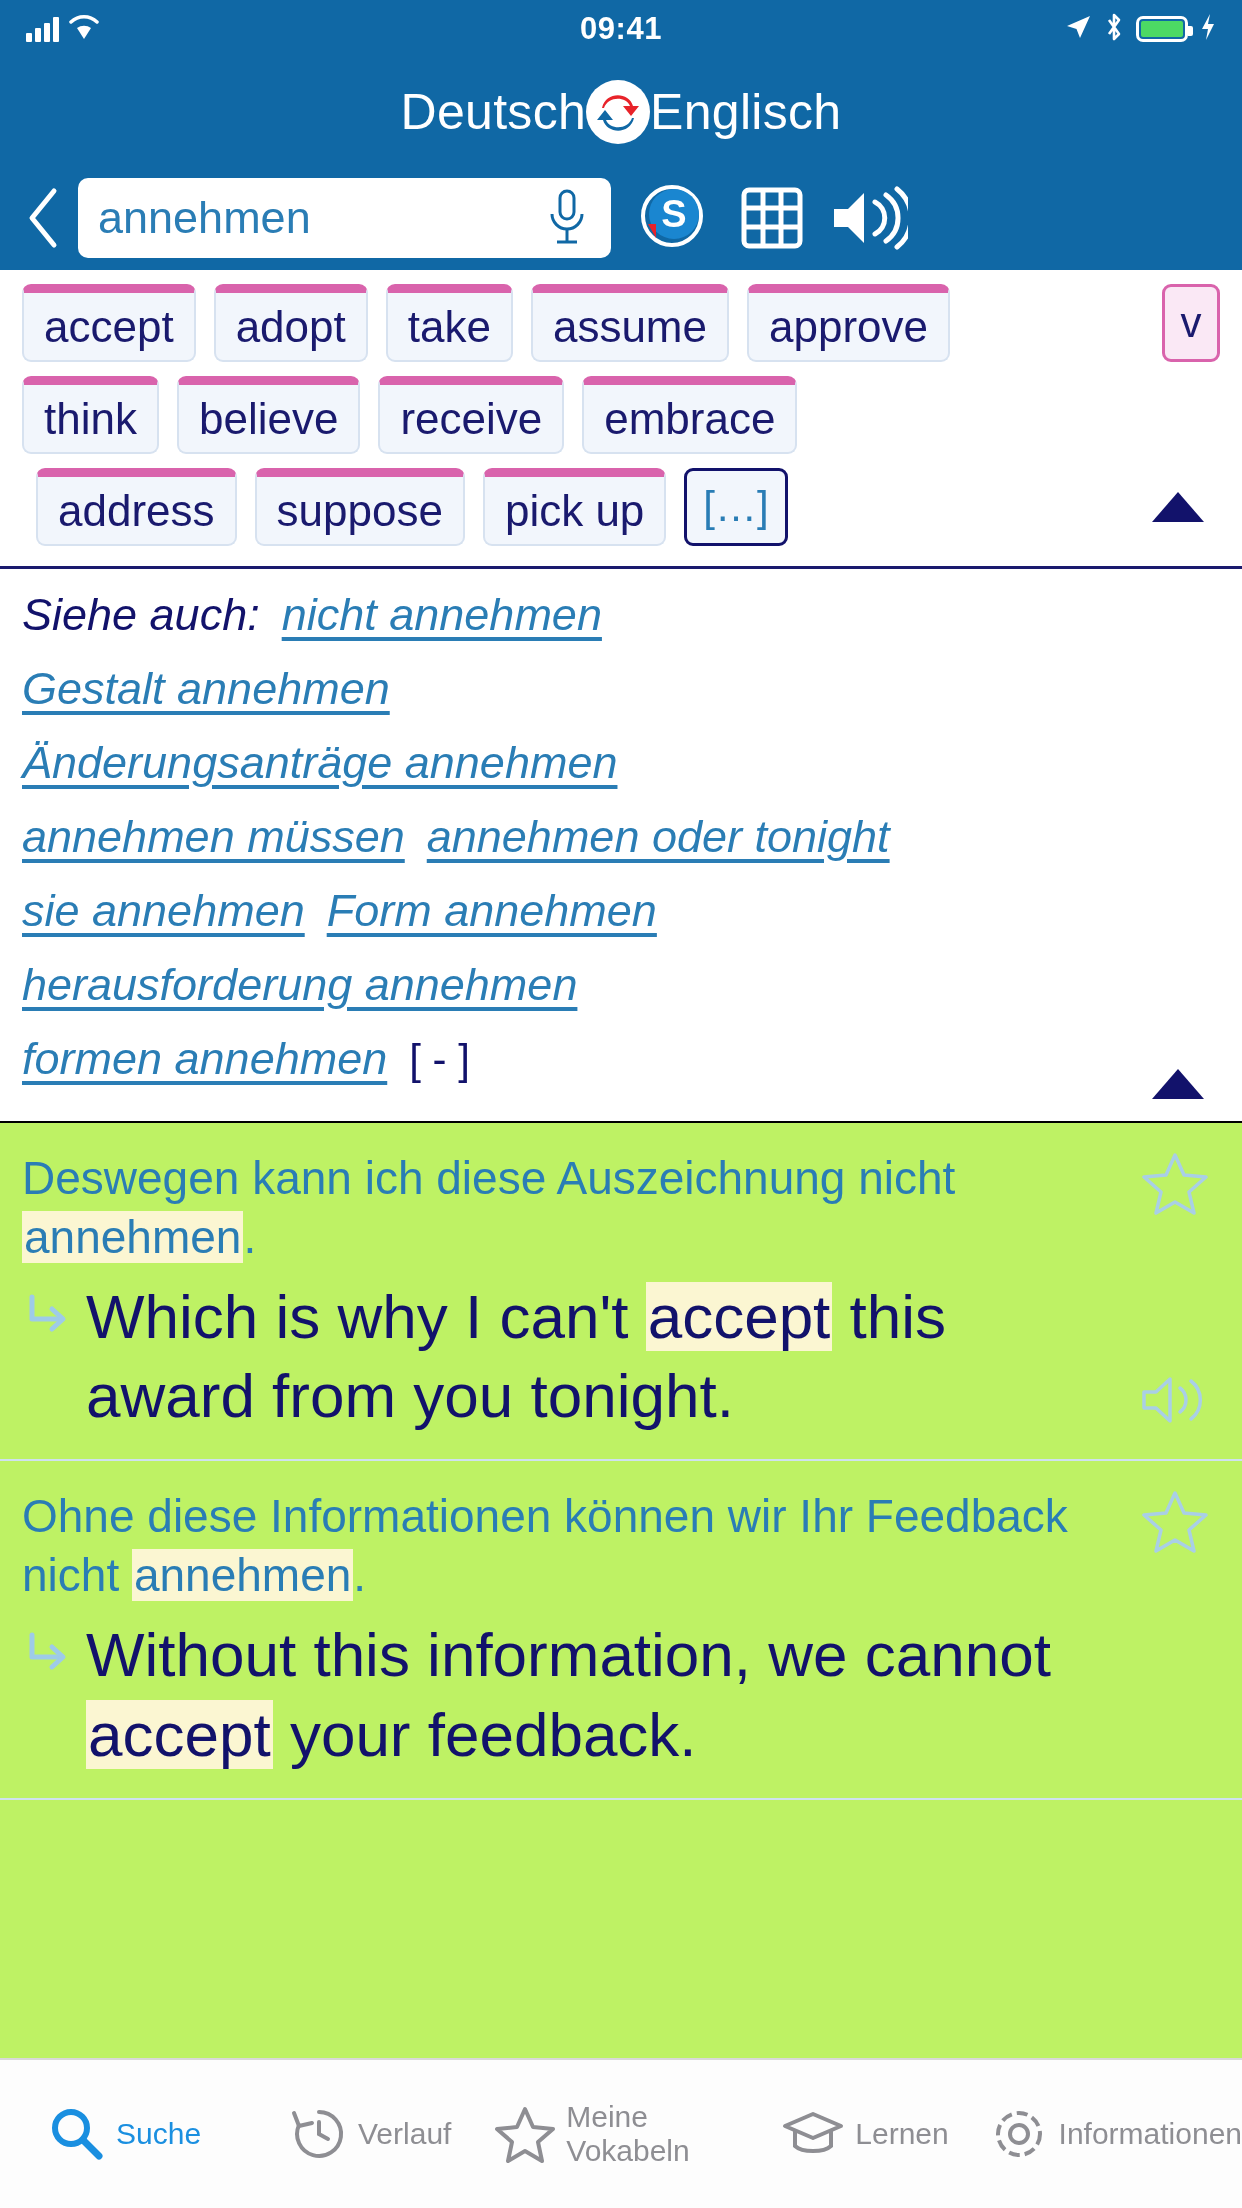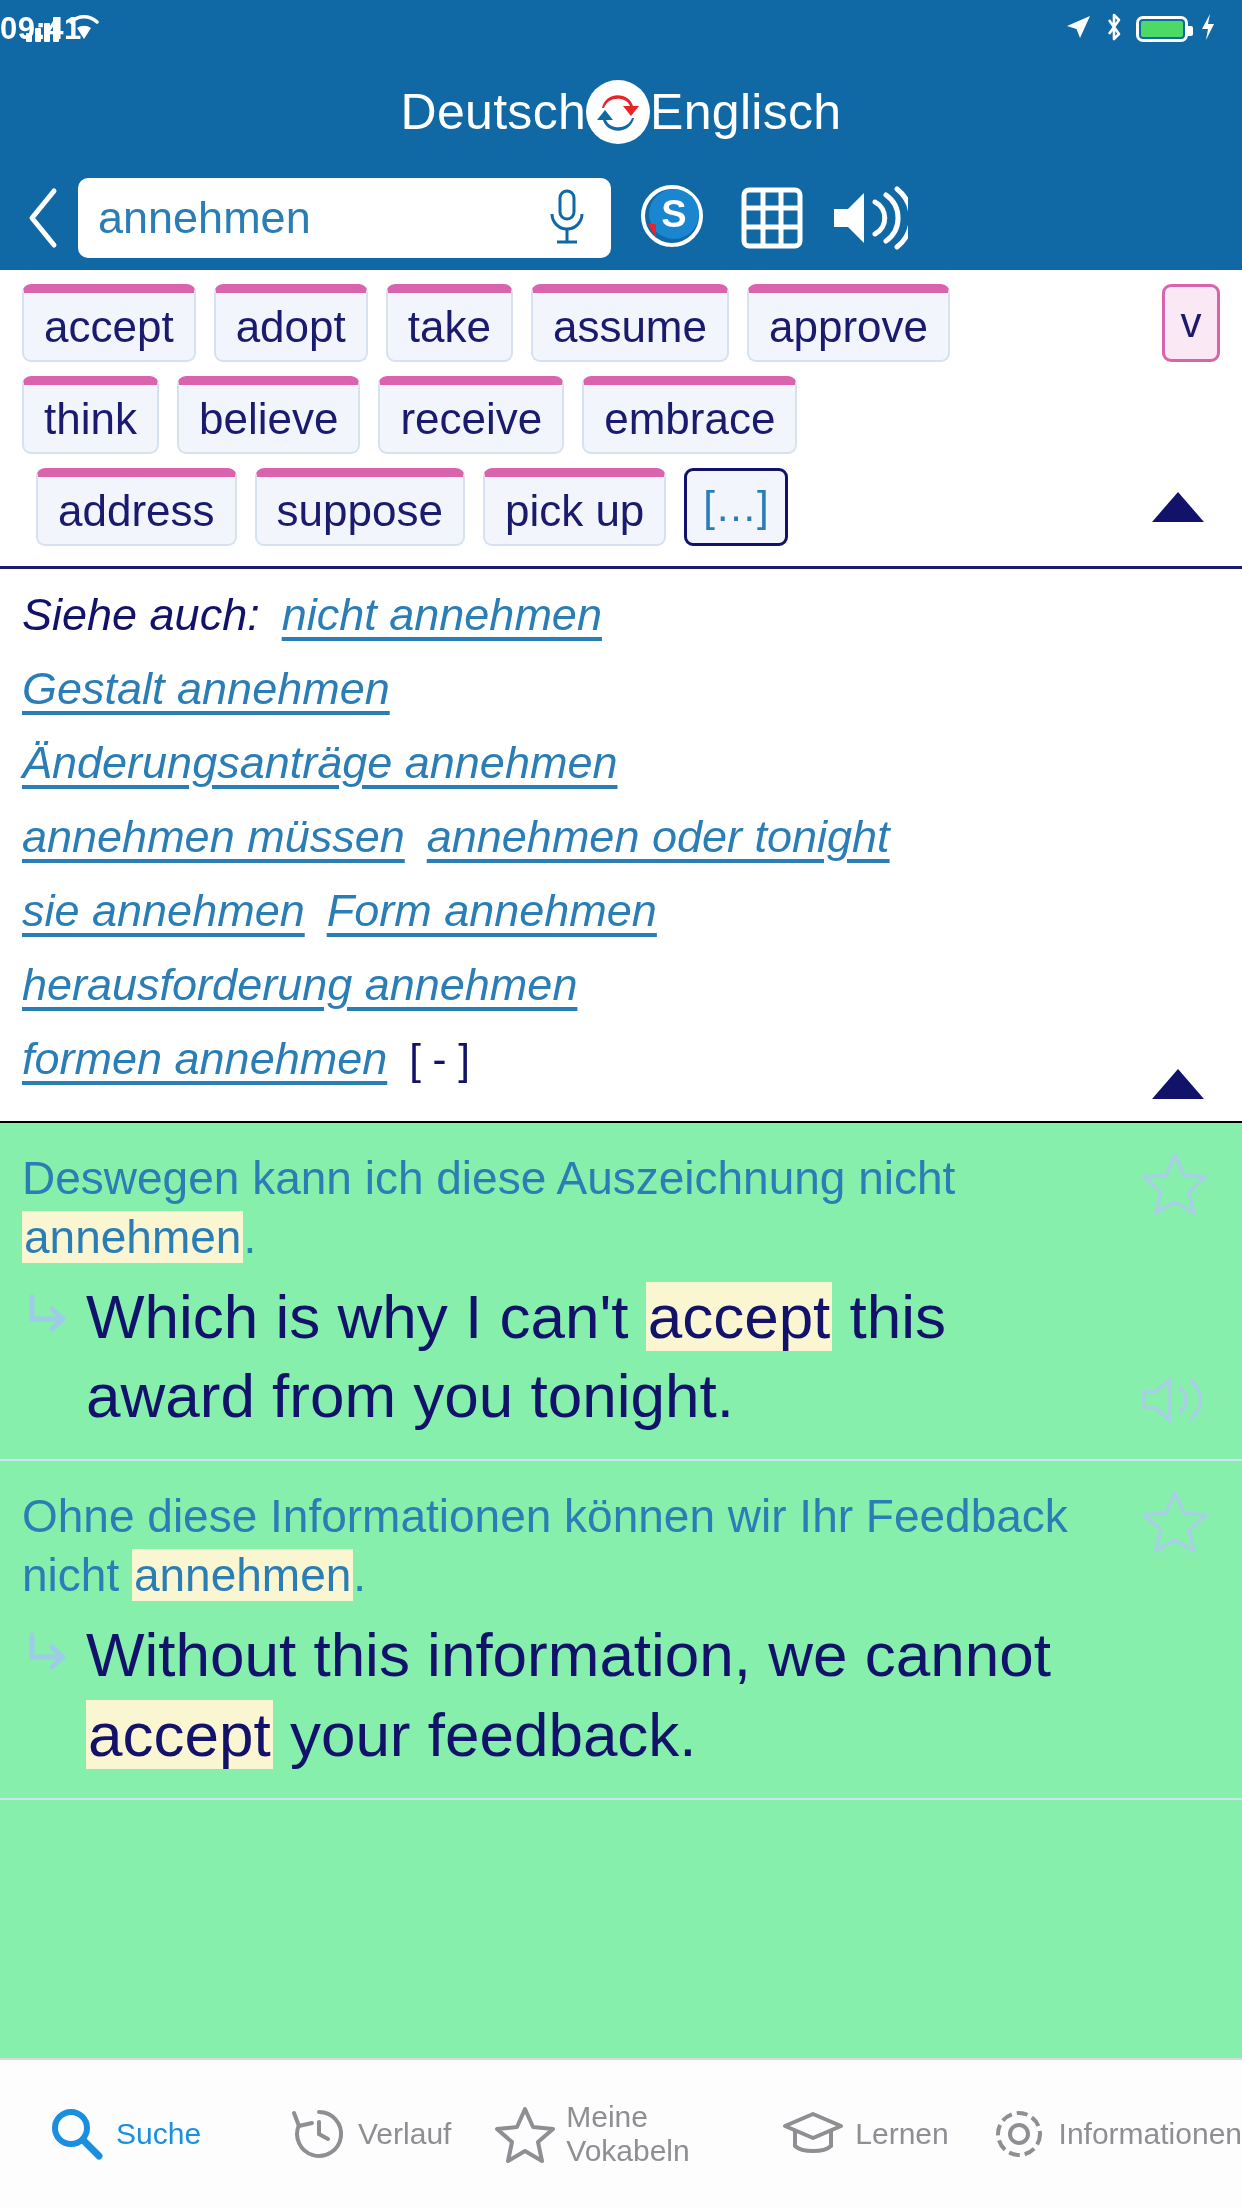--- a/index.html
+++ b/index.html
@@ -13,21 +13,21 @@
 
   
   .header { background: #1068a5; width: 100%; flex: 0 0 auto; }
 
   .statusbar {
     height: 58px; display: flex; align-items: center;
     padding: 0 26px; color: #fff; position: relative;
   }
   .sb-left { display: flex; align-items: center; gap: 10px; }
   .sb-time {
-    position: absolute; left: 0; right: 0; 
+    position: absolute; left: 0; right: 0; text-align: center;
     font-size: 31px; font-weight: bold; letter-spacing: 0.5px;
   }
   .sb-right { margin-left: auto; display: flex; align-items: center; gap: 12px; }
   .signal-bars { display: flex; align-items: flex-end; gap: 3px; height: 26px; }
   .signal-bars i { display: block; width: 6px; background: #fff; border-radius: 1px; }
   .signal-bars i:nth-child(1) { height: 9px; }
   .signal-bars i:nth-child(2) { height: 14px; }
   .signal-bars i:nth-child(3) { height: 19px; }
   .signal-bars i:nth-child(4) { height: 25px; }
   .battery {
@@ -117,21 +117,21 @@
     text-decoration: underline; text-underline-offset: 7px; cursor: pointer;
   }
   .sa-dash { font-size: 42px; color: #12126b; }
   .seealso-tri {
     position: absolute; right: 38px; bottom: 22px; width: 0; height: 0;
     border-left: 26px solid transparent; border-right: 26px solid transparent;
     border-bottom: 30px solid #12126b; cursor: pointer;
   }
 
   
-  .examples { flex: 1 1 auto; overflow: hidden; background: #86efac; }
+  .examples { flex: 1 1 auto; overflow: hidden; background: #bef264; }
   .example {
     padding: 26px 22px 24px 22px; border-bottom: 2px solid #cfe2ef;
     position: relative; min-height: 0;
   }
   .ex-source {
     font-size: 46px; color: #2a7db5; line-height: 1.28; padding-right: 110px;
   }
   .ex-target-row { display: flex; align-items: flex-start; margin-top: 10px; padding-right: 110px; }
   .arrow-icon { flex: 0 0 auto; width: 56px; margin-top: 16px; }
   .ex-target {

